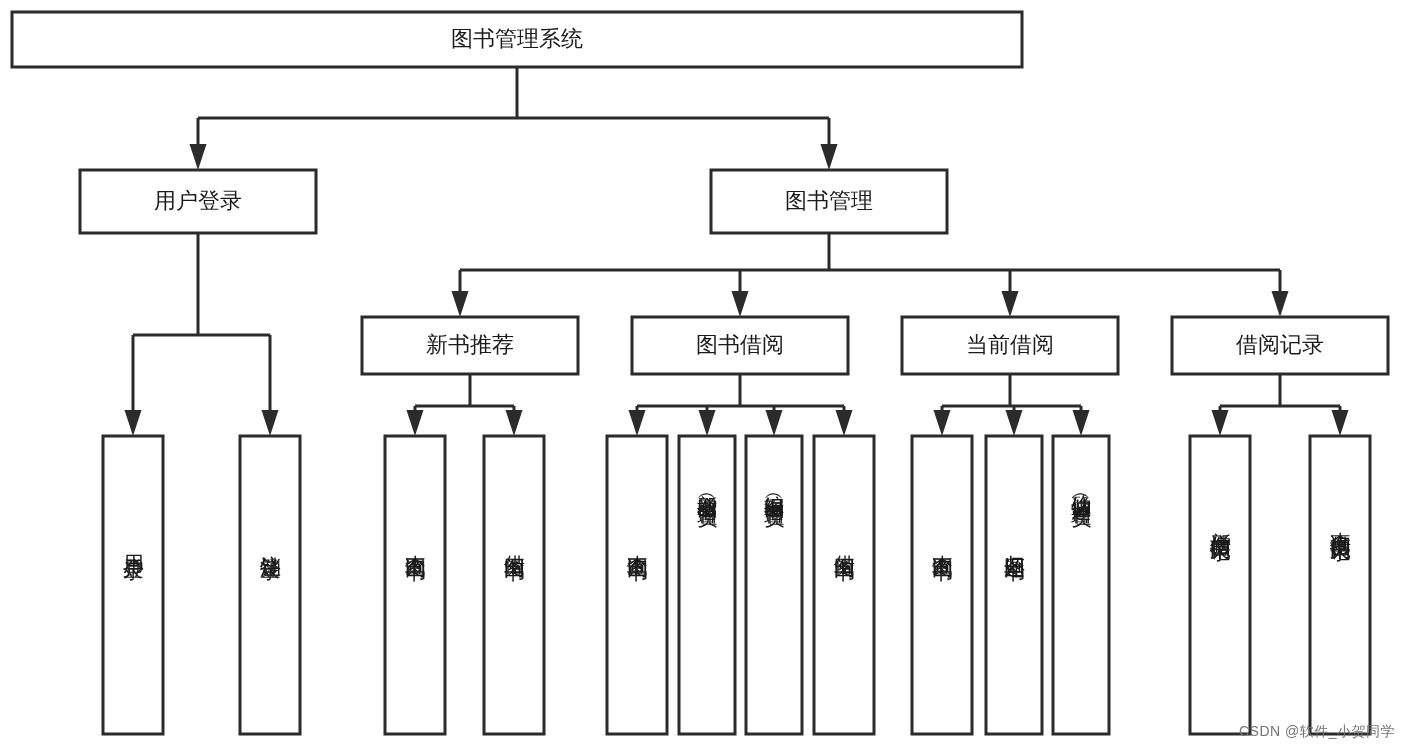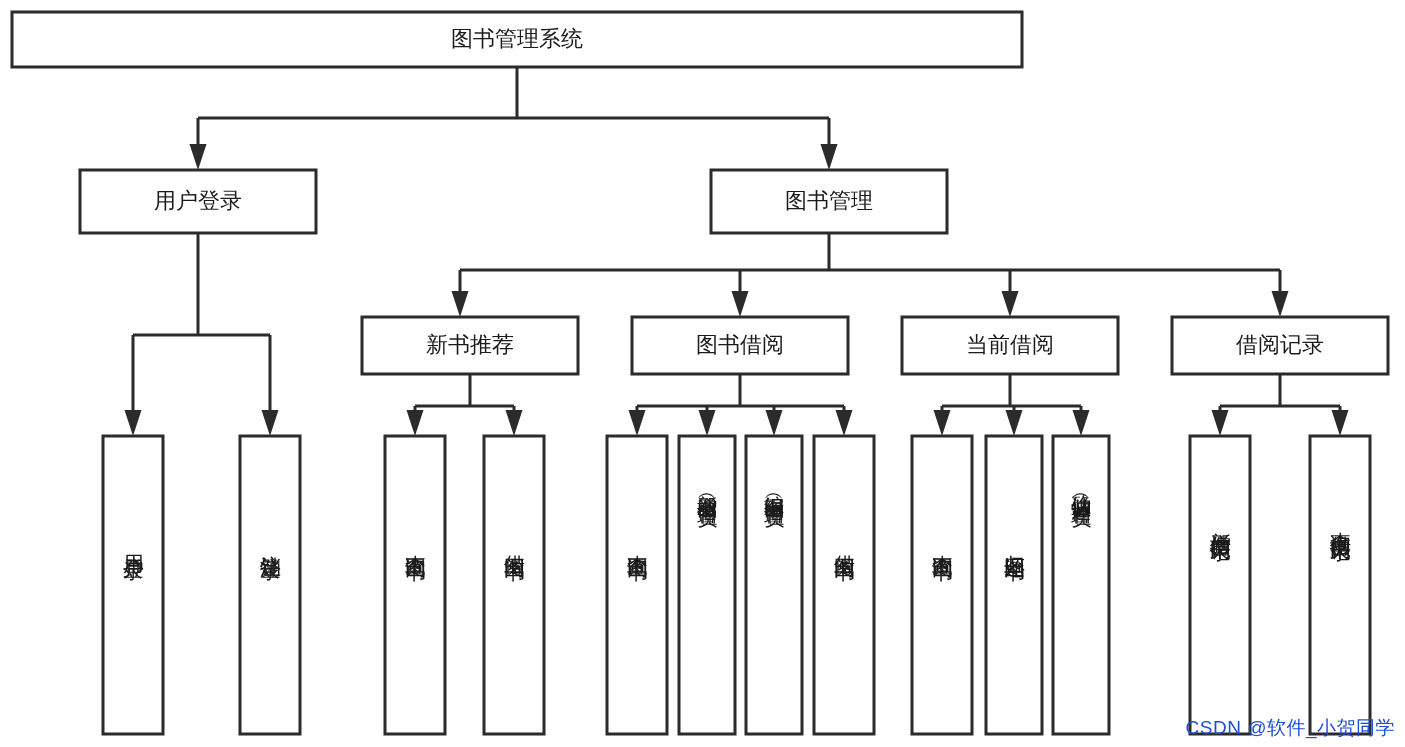--- a/index.html
+++ b/index.html
@@ -64,22 +64,22 @@
     line-height: 1.28;
     color: #1a1a1a;
     letter-spacing: 2px;
     white-space: nowrap;
   }
   .watermark {
     position: absolute;
     right: 10px;
     bottom: 6px;
     font-family: "Liberation Sans", "DejaVu Sans", sans-serif;
-    font-size: 19px;
-    color: #1d4ed8;
+    font-size: 14px;
+    color: #737373;
     letter-spacing: 0.5px;
     white-space: nowrap;
   }
 </style>
 </head>
 <body>
 
 <div id="diagram-root">
   <svg class="flow" viewBox="0 0 1405 747">
     <g id="edges-layer">

